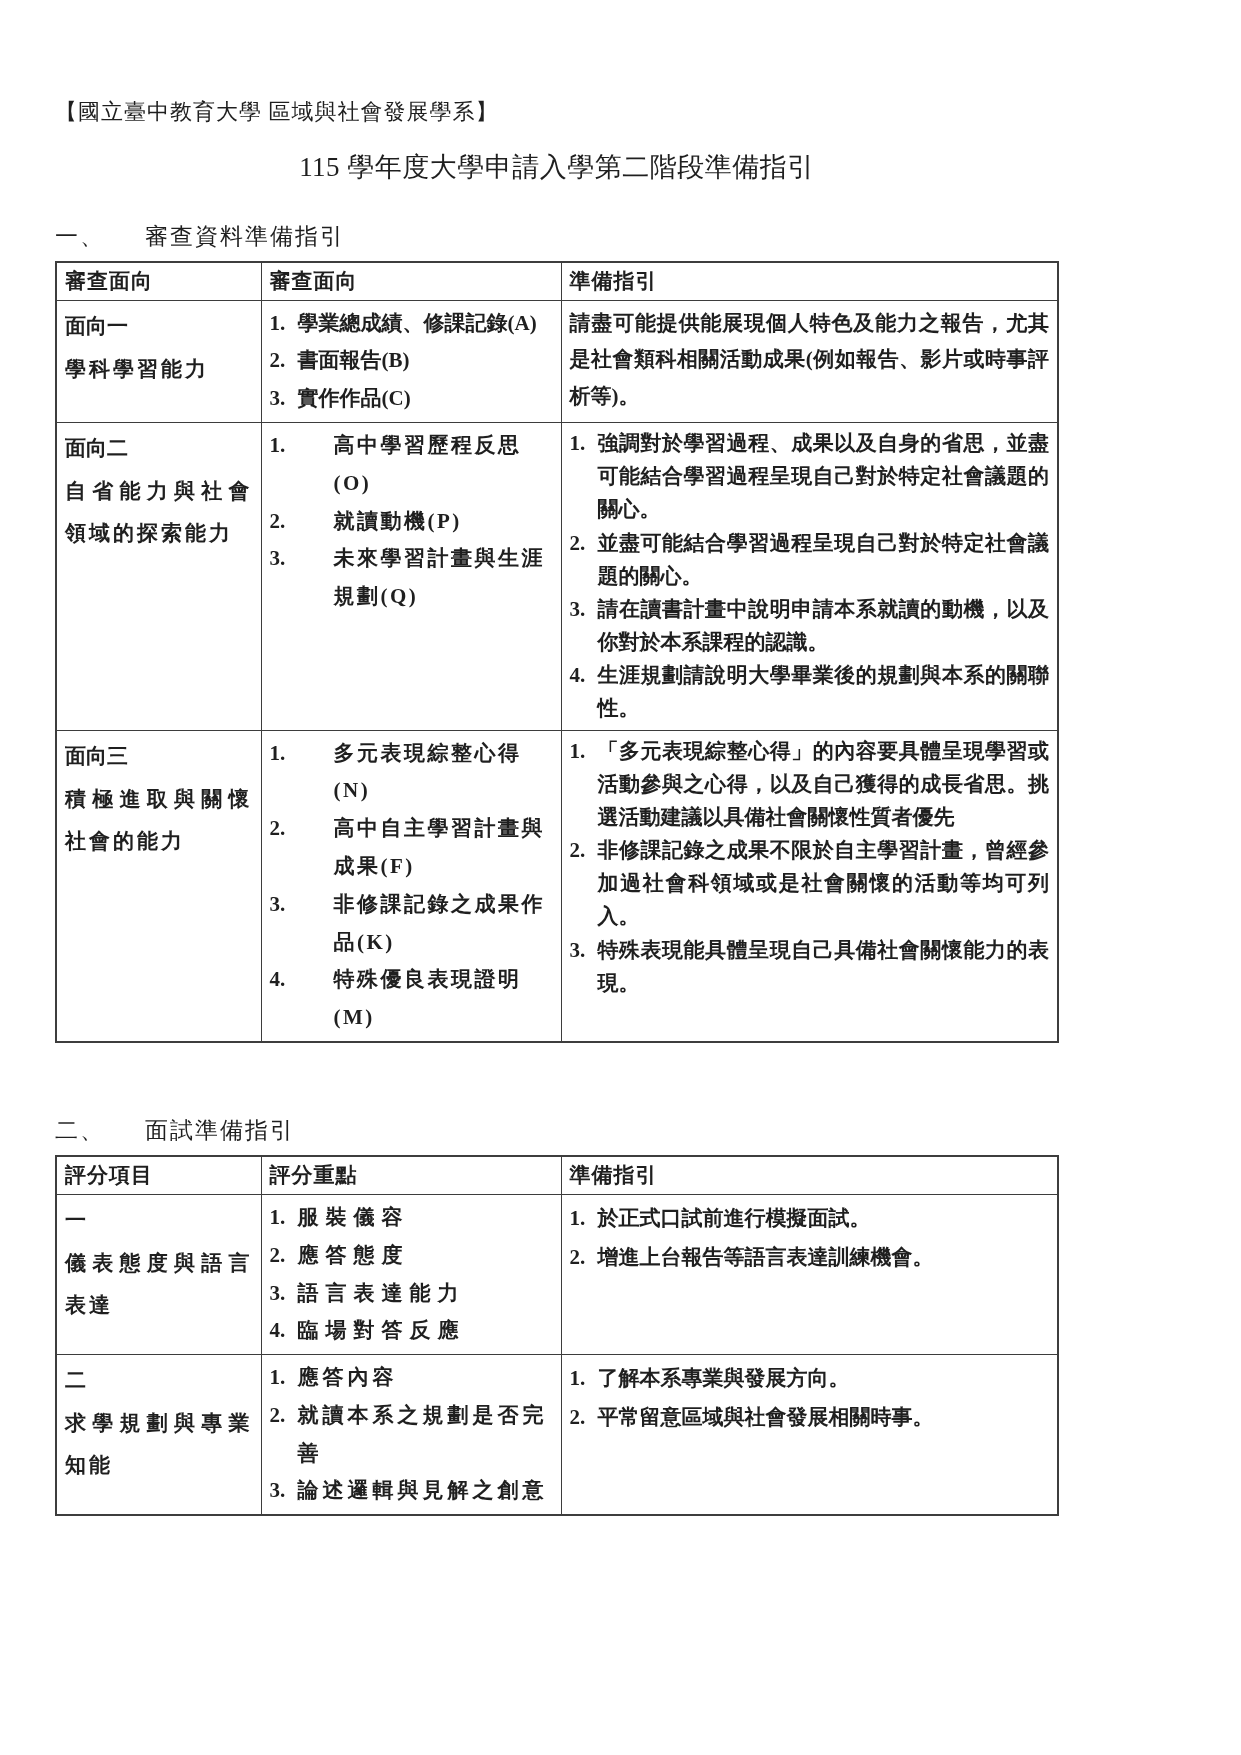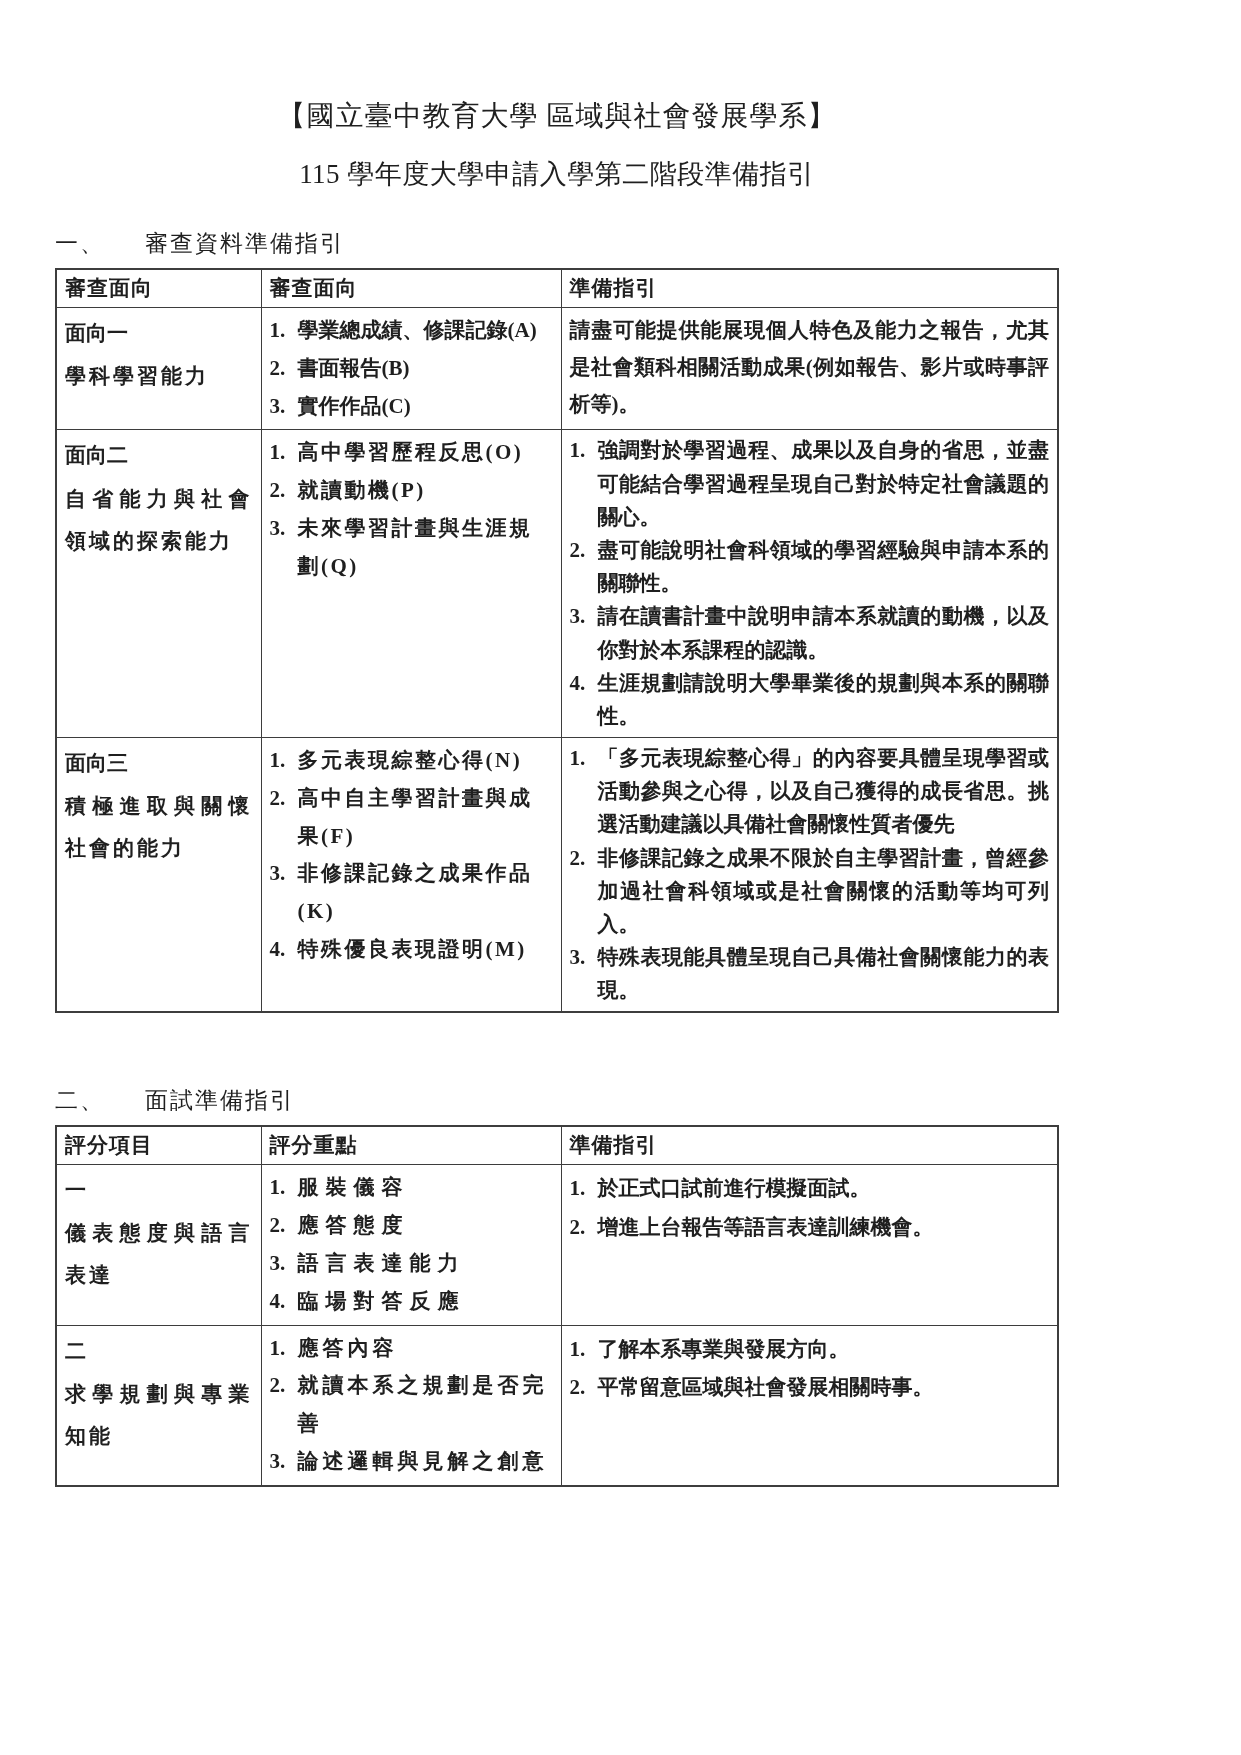--- a/index.html
+++ b/index.html
@@ -4,21 +4,21 @@
 <style>
   html,body{margin:0;padding:0;background:#ffffff;}
   body{
     width:1241px;height:1755px;
     font-family:"Liberation Serif","DejaVu Serif",serif;
     color:#1f1f1f;
     -webkit-font-smoothing:antialiased;
   }
   .content{margin-left:55px;padding-top:98px;width:1004px;}
 
-  .org-title{font-size:28px;line-height:1.25;letter-spacing:1px;text-align:center;}
+  .org-title{font-size:22px;line-height:1.25;letter-spacing:1px;}
   .doc-title{font-size:27px;line-height:1.3;margin-top:24px;letter-spacing:0.5px;text-align:center;}
 
   .section-heading{font-size:23px;margin-top:36px;margin-bottom:9px;letter-spacing:2px;}
   .section-heading .sec-title{margin-left:40px;}
   .section-heading.second{margin-top:72px;}
 
   table{border-collapse:collapse;width:1002px;table-layout:fixed;}
   td,th{
     border:1.6px solid #3d3d3d;
     vertical-align:top;
@@ -36,21 +36,21 @@
     line-height:2.0;
     text-align:justify;text-justify:inter-character;
     letter-spacing:3px;
   }
 
   .li{display:flex;}
   .li .num{flex:0 0 28px;letter-spacing:0;}
   .li .txt{flex:1;}
 
   .materials .li{line-height:1.8;}
-  .materials.ls .txt{letter-spacing:2.5px;}
+  .materials.ls .txt{letter-spacing:2.5px;margin-left:36px;}
 
   .points .li{line-height:1.8;}
   .points.ls-wide .txt{letter-spacing:7px;}
   .points.ls-med .txt{letter-spacing:4px;}
 
   .guide .li{line-height:1.58;}
   .guide .li .txt{text-align:justify;text-justify:inter-character;}
   .guide-par{line-height:1.75;text-align:justify;text-justify:inter-character;}
 
   .guide2 .li{line-height:1.85;}
@@ -128,21 +128,21 @@
         </div>
       </td>
       <td>
         <div class="guide">
           <div class="li">
                 <span class="num">1.</span>
                 <span class="txt">強調對於學習過程、成果以及自身的省思，並盡可能結合學習過程呈現自己對於特定社會議題的關心。</span>
               </div>
           <div class="li">
                 <span class="num">2.</span>
-                <span class="txt">盡可能說明社會科領域的學習經驗與申請本系的關聯性。</span>
+                <span class="txt">並盡可能結合學習過程呈現自己對於特定社會議題的關心。</span>
               </div>
           <div class="li">
                 <span class="num">3.</span>
                 <span class="txt">請在讀書計畫中說明申請本系就讀的動機，以及你對於本系課程的認識。</span>
               </div>
           <div class="li">
                 <span class="num">4.</span>
                 <span class="txt">生涯規劃請說明大學畢業後的規劃與本系的關聯性。</span>
               </div>
         </div>

